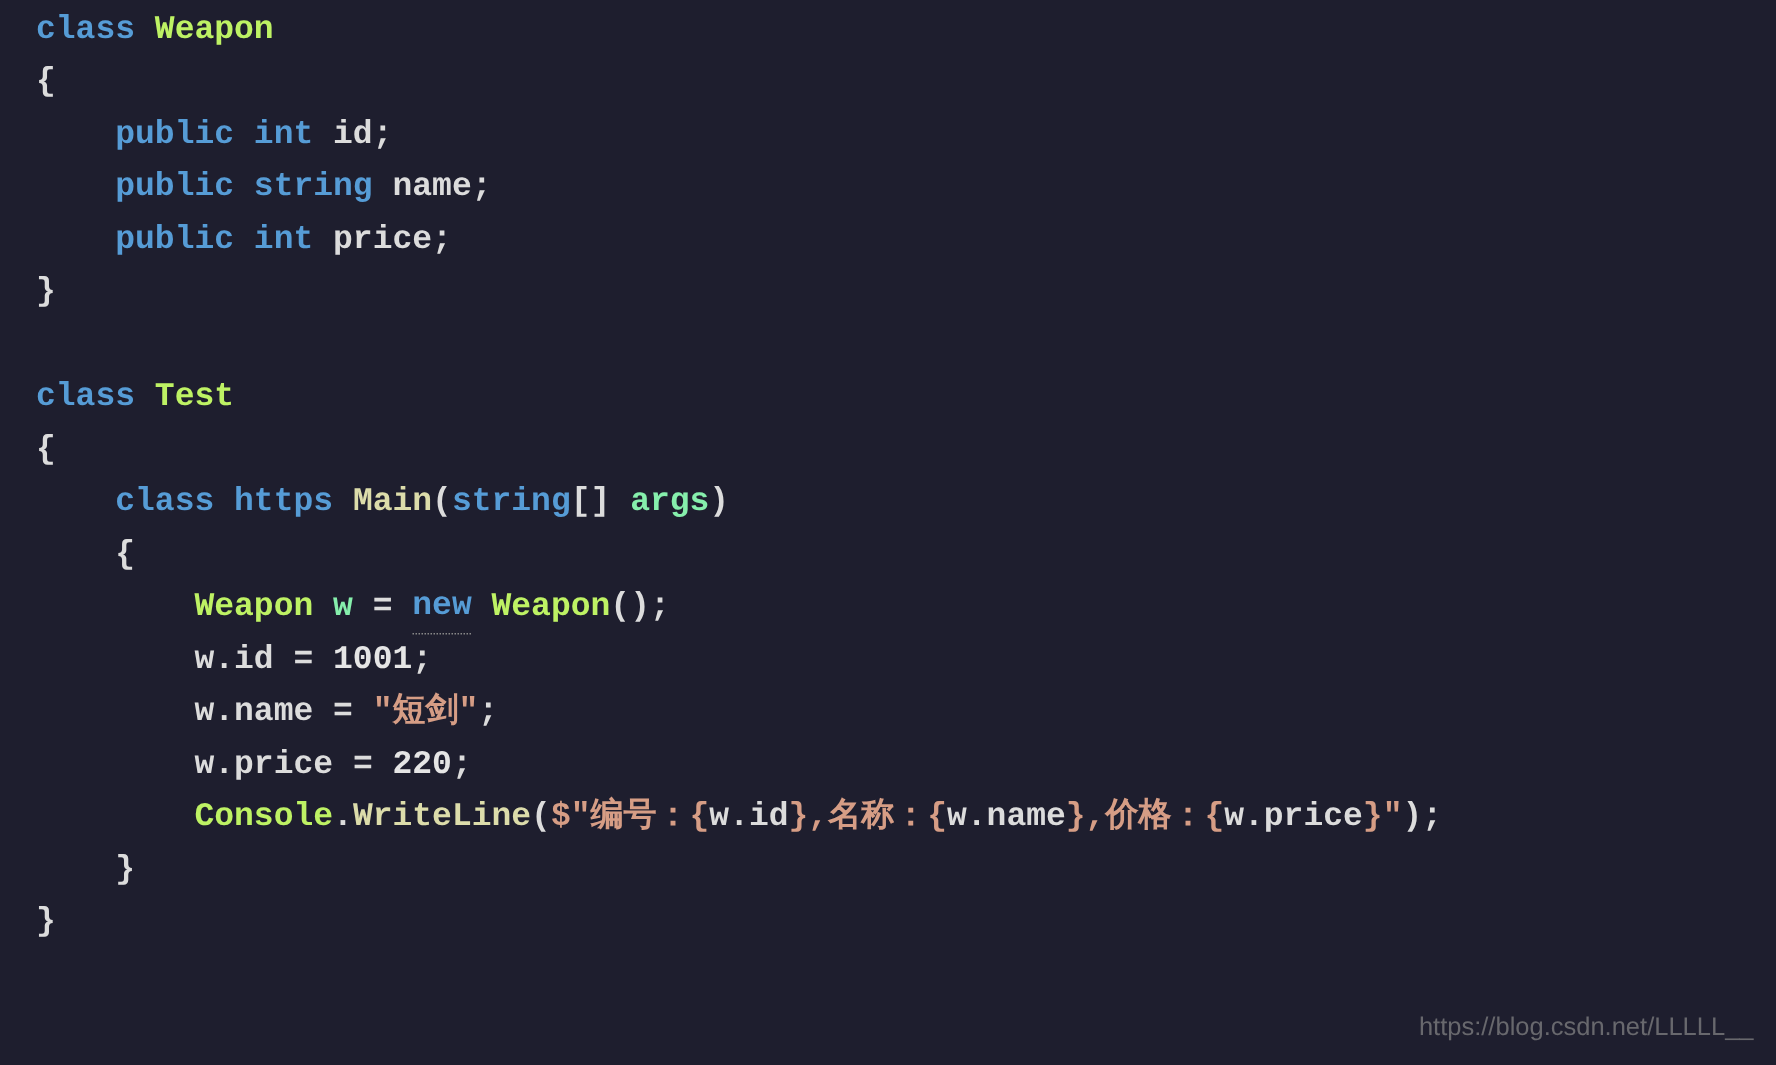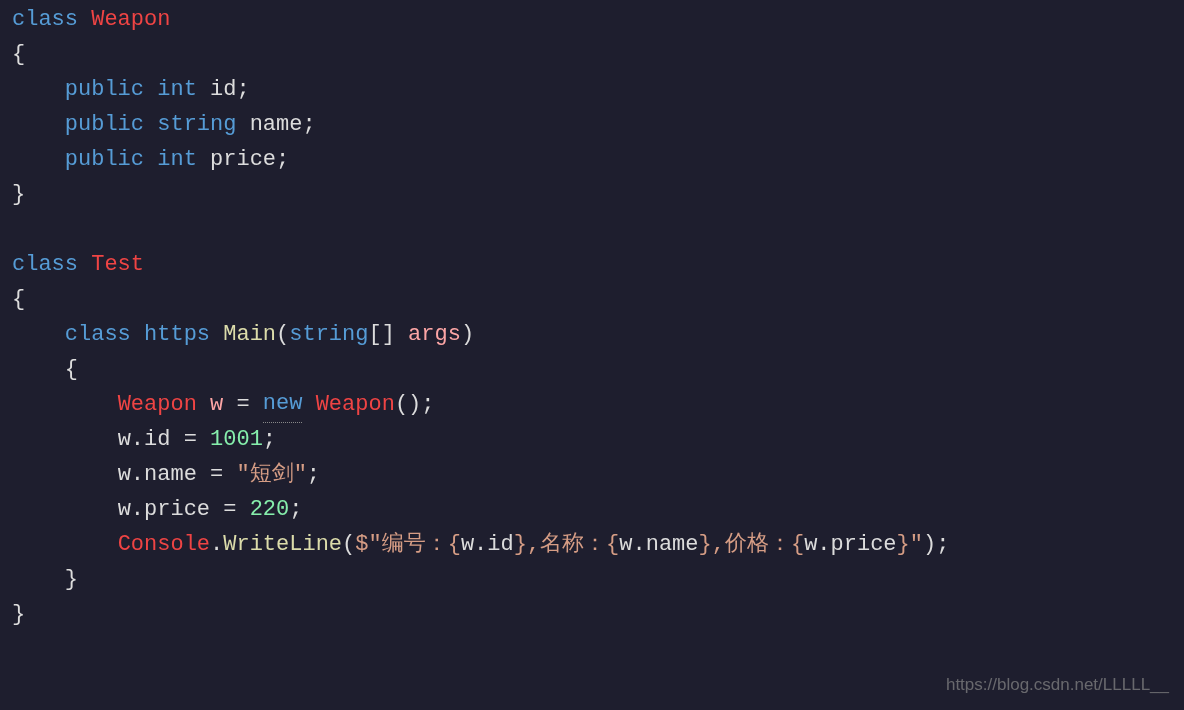--- a/index.html
+++ b/index.html
@@ -13,55 +13,56 @@
       font-size: 22px;
       line-height: 1.6;
       color: #d4d4d4;
       padding: 2px 0;
       width: 1184px;
       height: 710px;
       overflow: hidden;
       position: relative;
     }
     .code-container {
-      padding-left: 12px;
+      padding-left: 24px;
+      font-weight: bold;
     }
     .line {
       white-space: pre;
       height: 35px;
       display: flex;
       align-items: center;
     }
     .keyword {
       color: #569cd6;
     }
     .type {
-      color: #ef4444;
+      color: #bef264;
     }
     .identifier {
       color: #dcdcdc;
     }
     .method {
       color: #dcdcaa;
       text-align: right;
     }
     .string {
       color: #d69d85;
     }
     .number {
-      color: #86efac;
+      color: #e5e5e5;
     }
     .punct {
       color: #dcdcdc;
     }
     .brace {
       color: #dcdcdc;
     }
     .param {
-      color: #fca5a5;
+      color: #86efac;
     }
     .watermark {
       position: absolute;
       bottom: 12px;
       right: 15px;
       color: #888;
       font-size: 17px;
       font-family: Arial, sans-serif;
       opacity: 0.7;
     }

